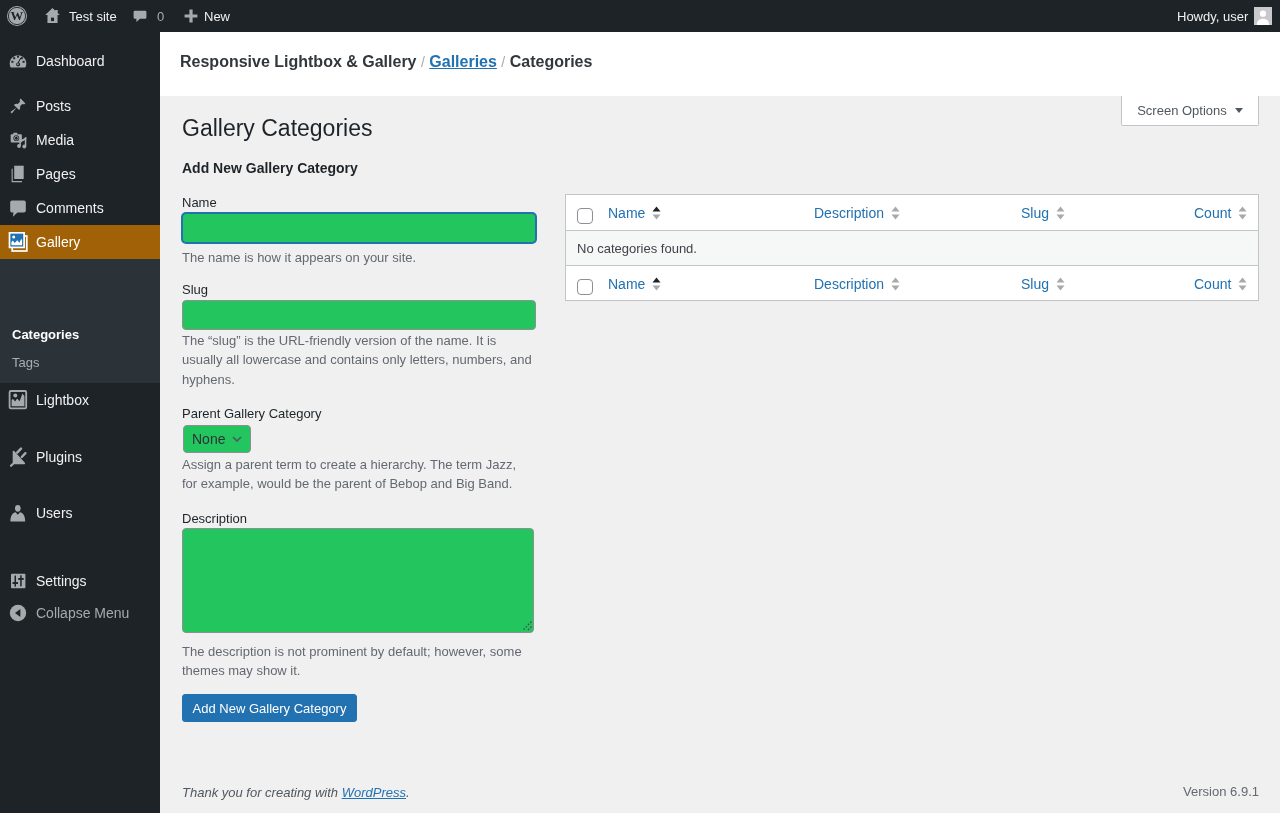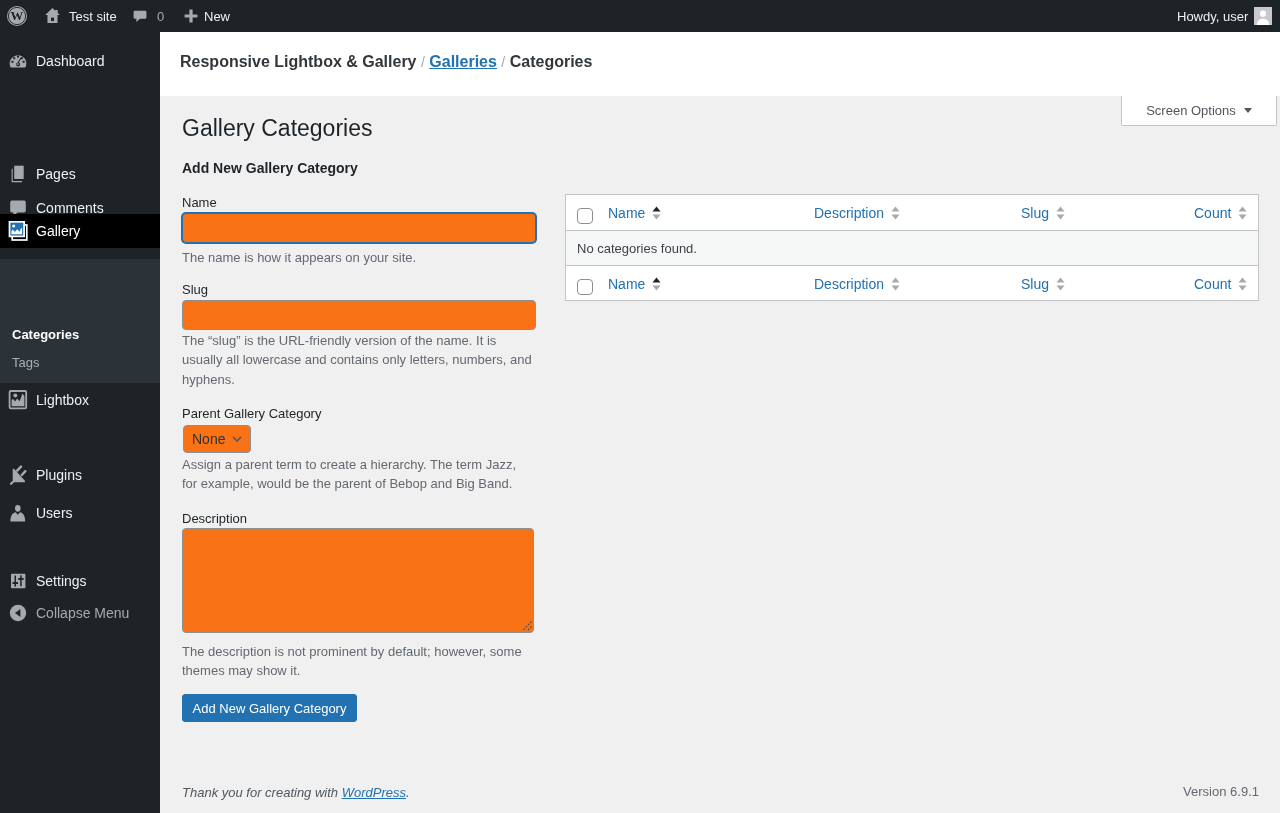--- a/index.html
+++ b/index.html
@@ -14,21 +14,21 @@
 #menu { position:absolute; left:0; top:32px; width:160px; height:781px; background:#1d2327; }
 .mi { position:absolute; left:0; width:171px; height:34px; display:flex; align-items:center; color:#f0f0f1; font-size:14px; }
 .mi svg { position:absolute; left:8px; }
 .mi span { position:absolute; left:36px; }
 .smi { position:absolute; left:0; width:160px; height:28px; display:flex; align-items:center; padding-left:12px; font-size:13px; color:#a9aeb4; }
 
 #page { position:absolute; left:160px; top:32px; width:1120px; height:781px; background:#f0f0f1; }
 #rlheader { position:absolute; left:0; top:0; width:1120px; height:64px; background:#fff; }
 .lbl { position:absolute; font-size:13px; color:#1d2327; }
 .help { position:absolute; font-size:13px; color:#646970; line-height:19.3px; }
-.inp { position:absolute; background:#f97316; border:1px solid #8c8f94; border-radius:4px; }
+.inp { position:absolute; background:#22c55e; border:1px solid #8c8f94; border-radius:4px; }
 .th-link { position:absolute; font-size:14px; color:#2271b1; display:flex; align-items:center; }
 .sortarrows { margin-left:7px; }
 .cbx { position:absolute; width:16px; height:16px; background:#fff; border:1px solid #8c8f94; border-radius:4px; }
 </style>
 </head>
 <body>
 <div id="stage">
 
 <div id="adminbar">
   <div class="ab-item" style="left:7px;">
@@ -74,55 +74,75 @@
           <rect x="9" y="4.6" width="2" height="2" fill="#1d2327"></rect>
           <rect x="5.2" y="6.2" width="2" height="2" fill="#1d2327"></rect>
           <rect x="12.8" y="6.2" width="2" height="2" fill="#1d2327"></rect>
           <rect x="3.4" y="9.8" width="2" height="2" fill="#1d2327"></rect>
           <rect x="14.6" y="9.8" width="2" height="2" fill="#1d2327"></rect>
           <path d="M12.4 6.7 L13.3 7.3 10.8 11.5 a2 2 0 1 1 -2.6 2.4 a2 2 0 0 1 1.5 -2.4 Z" fill="#1d2327"></path>
           <circle cx="9.9" cy="13.1" r="0.9" fill="#a7aaad"></circle>
         </svg>
         <span>Dashboard</span>
       </div>
+  <div class="mi" style="top:57px;">
+        <svg width="20" height="20" viewBox="0 0 20 20">
+          <path d="M12.6 2.6 l4.8 4.8 c-0.9 0.9 -2.2 1.1 -3.2 0.6 l-2.2 2.2 c 0.5 1.3 0.2 2.8 -0.9 3.9 L8.5 11.5 l-4.6 6.1 -1.5 -1.5 6.1 -4.6 -2.6 -2.6 c1.1 -1.1 2.6 -1.4 3.9 -0.9 l2.2 -2.2 c-0.5 -1 -0.3 -2.3 0.6 -3.2 Z" fill="#a7aaad"></path>
+        </svg>
+        <span>Posts</span>
+      </div>
+  <div class="mi" style="top:91px;">
+        <svg width="20" height="20" viewBox="0 0 20 20">
+          <rect x="2.7" y="4.2" width="11.2" height="8.3" rx="1" fill="#a7aaad"></rect>
+          <rect x="5.2" y="2.7" width="4.2" height="2" rx="0.6" fill="#a7aaad"></rect>
+          <circle cx="8.3" cy="8.2" r="2.9" fill="#1d2327"></circle>
+          <circle cx="8.3" cy="8.2" r="1.9" fill="none" stroke="#a7aaad" stroke-width="0.8"></circle>
+          <circle cx="11" cy="16" r="1.9" fill="#a7aaad"></circle>
+          <circle cx="16.3" cy="16.5" r="1.9" fill="#a7aaad"></circle>
+          <rect x="16.8" y="7.2" width="1.5" height="9.3" fill="#a7aaad"></rect>
+          <rect x="11.4" y="10.8" width="1.5" height="5.2" fill="#a7aaad"></rect>
+          <path d="M11.4 10.8 L18.3 7.2 18.3 9.5 11.4 13.1 Z" fill="#a7aaad"></path>
+        </svg>
+        <span>Media</span>
+      </div>
   <div class="mi" style="top:125px;">
         <svg width="20" height="20" viewBox="0 0 20 20">
           <path d="M3.6 4.7 h1.1 v12.4 h9.3 v1.1 h-10.4 Z" fill="#a7aaad"></path>
           <rect x="6.2" y="1.7" width="9.5" height="13.3" fill="#a7aaad"></rect>
         </svg>
         <span>Pages</span>
       </div>
   <div class="mi" style="top:159px;">
         <svg width="20" height="20" viewBox="0 0 20 20">
           <path d="M4 2.5 h12 a1.8 1.8 0 0 1 1.8 1.8 v8.4 a1.8 1.8 0 0 1 -1.8 1.8 H9.5 l-4.6 4.3 .6-4.3 H4 a1.8 1.8 0 0 1 -1.8 -1.8 V4.3 A1.8 1.8 0 0 1 4 2.5 Z" fill="#a7aaad"></path>
         </svg>
         <span>Comments</span>
       </div>
-  <div class="mi" style="top:182px;background:#000000;color:#fff;">
+  <div class="mi" style="top:193px;background:#a16207;color:#fff;">
         <svg width="20" height="20" viewBox="0 0 20 20">
           <rect x="4.2" y="4" width="14.6" height="15" fill="none" stroke="#fff" stroke-width="1.7"></rect>
           <rect x="1.5" y="0.8" width="14.6" height="14.6" fill="#2271b1" stroke="#fff" stroke-width="1.7"></rect>
           <circle cx="5.7" cy="4.9" r="1.5" fill="#fff"></circle>
           <path d="M3.4 13.2 v-3 l1.4 -1.6 2 2.4 2.4 -2.8 2.3 2.6 1.7 -4 .9 1.4 v5 Z" fill="#fff"></path>
         </svg>
         <span>Gallery</span>
     <div style="position:absolute;right:0;top:9px;width:0;height:0;border:8px solid transparent;border-right:8px solid #f0f0f1;border-left:none;"></div>
   </div>
   <div style="position:absolute;left:0;top:227px;width:160px;height:124px;background:#2c3338;"></div>
   <div class="smi" style="top:288px;color:#fff;font-weight:bold;">Categories</div>
   <div class="smi" style="top:316px;">Tags</div>
   <div class="mi" style="top:351px;">
         <svg width="20" height="20" viewBox="0 0 20 20">
           <rect x="1.6" y="1" width="16.6" height="17.4" rx="1.2" fill="none" stroke="#a7aaad" stroke-width="1.8"></rect>
           <circle cx="7.3" cy="5.4" r="2" fill="#a7aaad"></circle>
           <path d="M3.6 16.3 L3.6 10.2 4.9 8.8 7.1 11.4 9.1 8.4 11.6 11.2 14.5 3.6 16.4 6.2 16.4 16.3 Z" fill="#a7aaad"></path>
         </svg>
         <span>Lightbox</span>
       </div>
-  <div class="mi" style="top:426px;">
+  <div class="mi" style="top:408px;">
         <svg width="20" height="20" viewBox="0 0 20 20">
           <path d="M5.6 4.6 L16.2 16.4 5.6 16.4 Z" fill="#a7aaad" stroke="#a7aaad" stroke-width="1.8" stroke-linejoin="round"></path>
           <line x1="9.2" y1="5.6" x2="13" y2="1.6" stroke="#a7aaad" stroke-width="2.4" stroke-linecap="round"></line>
           <line x1="13.8" y1="10" x2="17.4" y2="6.2" stroke="#a7aaad" stroke-width="2.4" stroke-linecap="round"></line>
           <line x1="4.6" y1="17.2" x2="3" y2="18.8" stroke="#a7aaad" stroke-width="2.2" stroke-linecap="round"></line>
         </svg>
         <span>Plugins</span>
       </div>
   <div class="mi" style="top:464px;">
         <svg width="20" height="20" viewBox="0 0 20 20">
@@ -150,21 +170,21 @@
       </div>
 </div>
 
 <div id="page">
   <div id="rlheader">
     <div style="position:absolute;left:20px;top:0;height:59px;display:flex;align-items:center;font-size:16px;font-weight:bold;color:#32373c;text-align:right;">
       Responsive Lightbox &amp; Gallery&nbsp;<span style="color:#a7aaad;font-weight:normal;font-size:14px;">/</span>&nbsp;<span style="color:#2271b1;text-decoration:underline;">Galleries</span>&nbsp;<span style="color:#a7aaad;font-weight:normal;font-size:14px;">/</span>&nbsp;Categories
     </div>
   </div>
 
-  <div class="abs" style="left:961px;top:64px;width:156px;height:30px;background:#fff;border:1px solid #c3c4c7;border-top:none;border-radius:0 0 2px 2px;display:flex;align-items:center;justify-content:center;color:#50575e;">
+  <div class="abs" style="left:961px;top:64px;width:138px;height:30px;background:#fff;border:1px solid #c3c4c7;border-top:none;border-radius:0 0 2px 2px;display:flex;align-items:center;justify-content:center;color:#50575e;">
     Screen Options
     <div style="width:0;height:0;border:4px solid transparent;border-top:5px solid #50575e;margin-left:8px;margin-top:4px;"></div>
   </div>
 
   <h1 class="abs" style="left:22px;top:81px;font-size:23px;font-weight:400;color:#1d2327;line-height:30px;">Gallery Categories</h1>
   <div class="abs" style="left:22px;top:128px;font-size:14px;font-weight:bold;color:#1d2327;">Add New Gallery Category</div>
 
   <div class="lbl" style="left:22px;top:163px;">Name</div>
   <div class="inp" style="left:22px;top:181px;width:354px;height:30px;border-color:#2271b1;box-shadow:0 0 0 1px #2271b1;"></div>
   <div class="help" style="left:22px;top:216px;">The name is how it appears on your site.</div>

